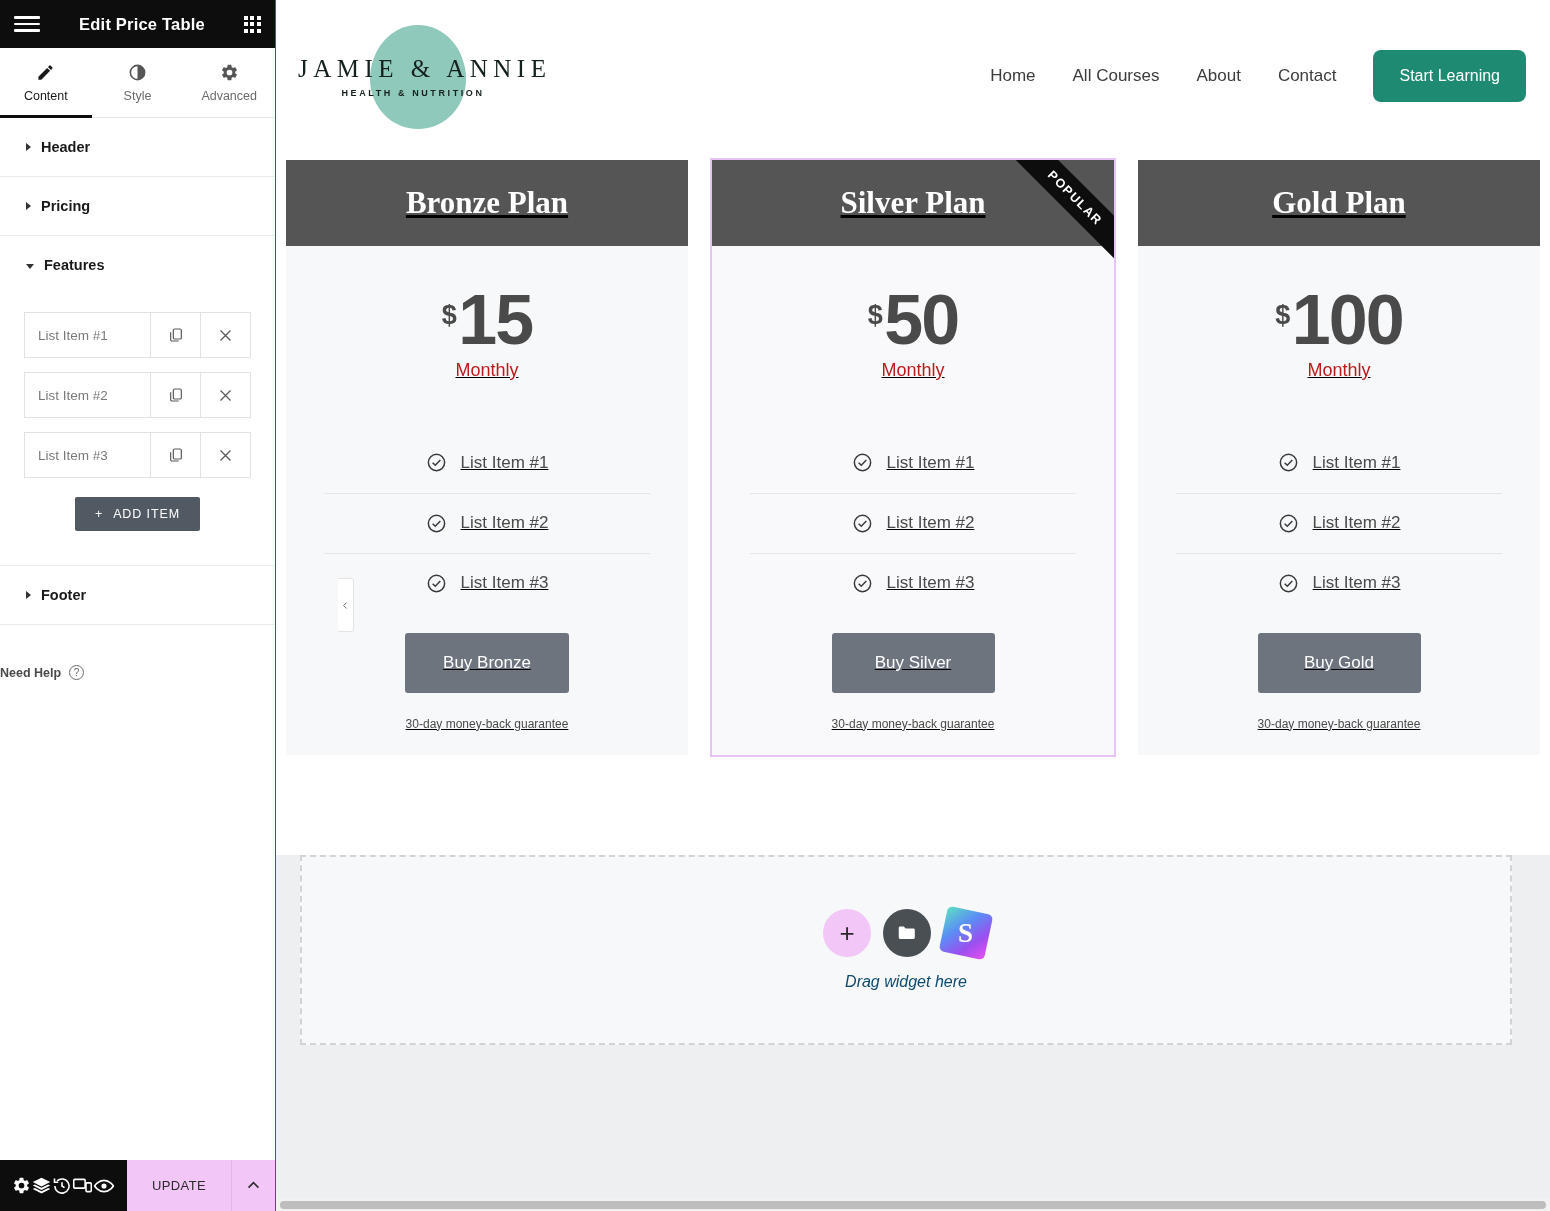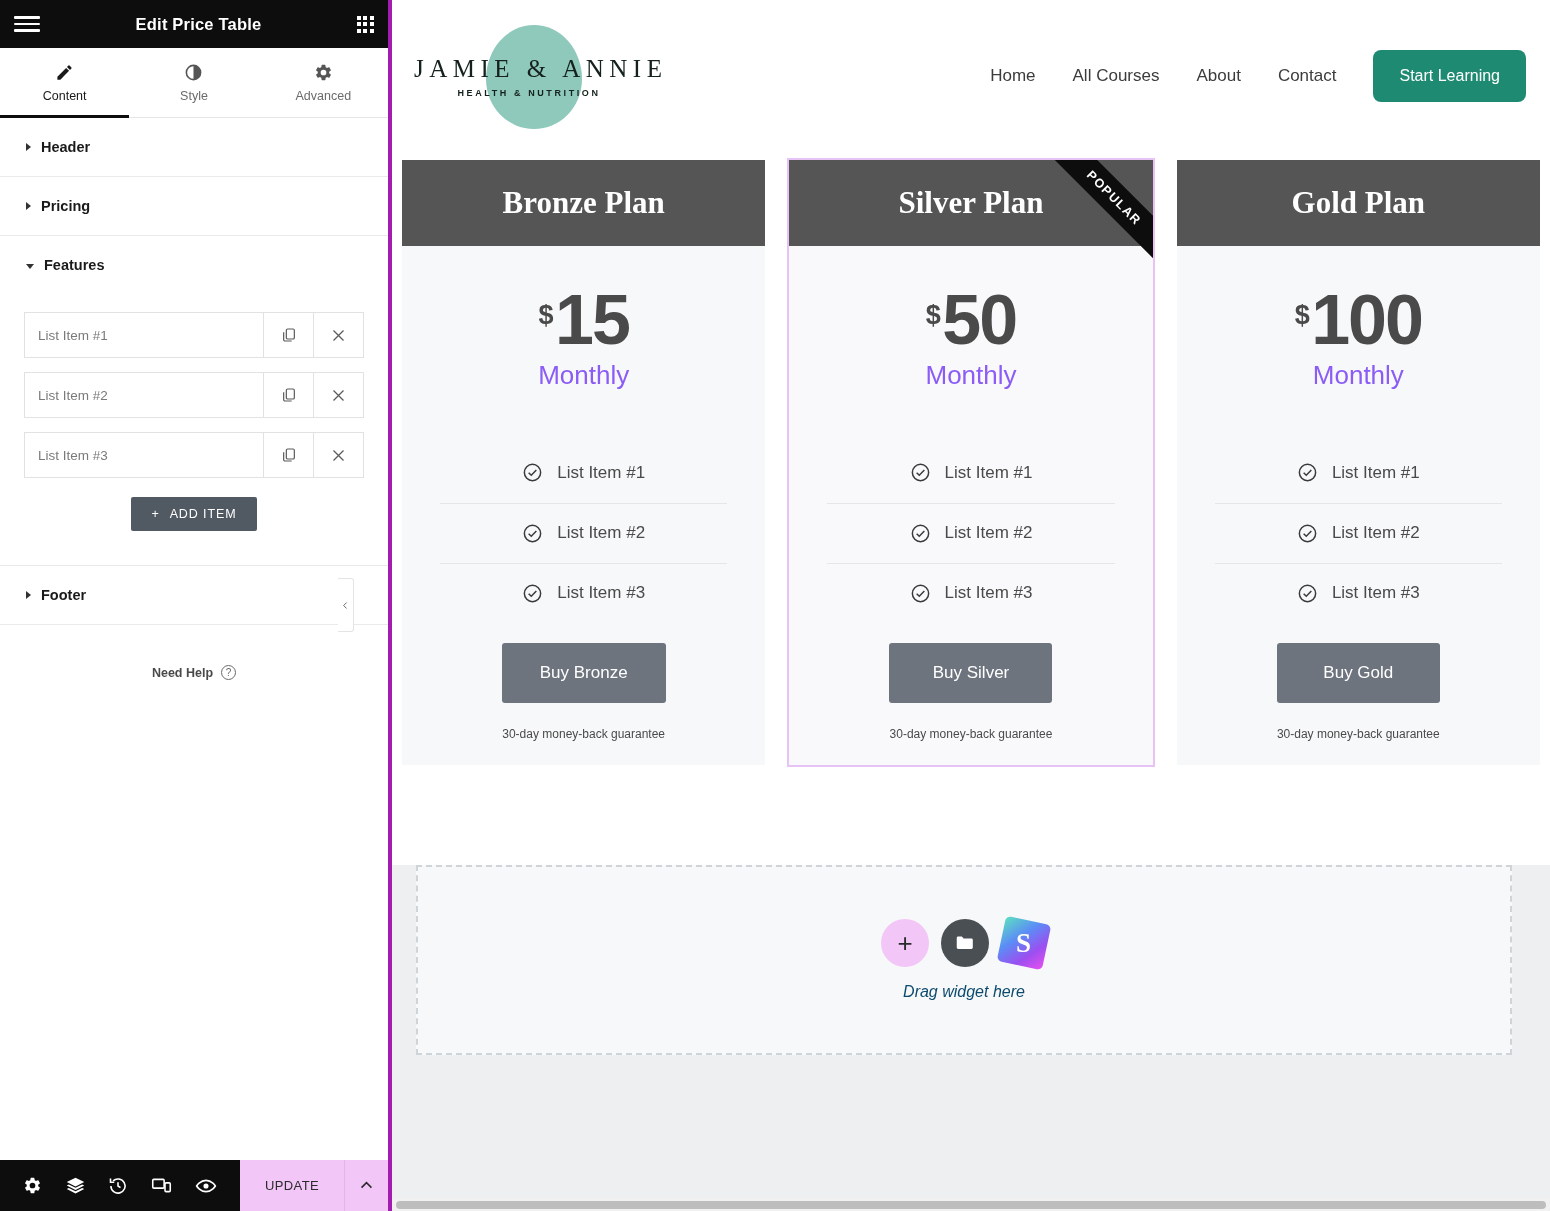--- a/index.html
+++ b/index.html
@@ -5,23 +5,23 @@
   * { box-sizing: border-box; margin: 0; padding: 0; }
   html, body {
     width: 1550px; height: 1211px;
     font-family: "Liberation Sans", sans-serif;
     background: #ffffff; overflow: hidden;
   }
   .app { position: relative; width: 1550px; height: 1211px; display: flex; }
 
   
   .panel {
-    width: 392px; height: 1211px; background: #ffffff;
+    width: 276px; height: 1211px; background: #ffffff;
     display: flex; flex-direction: column;
-    border-right: 4px solid #a21caf; position: relative; z-index: 20;
+    border-right: 1px solid #a21caf; position: relative; z-index: 20;
   }
   .panel-header {
     height: 48px; background: #0d0d0d; color: #ffffff;
     display: flex; align-items: center; justify-content: space-between;
     padding: 0 14px; flex: 0 0 48px;
   }
   .hamburger { width: 26px; height: 20px; display: flex; flex-direction: column;
     justify-content: space-between; cursor: pointer; padding: 2px 0; }
   .hamburger span { display: block; height: 2.6px; background: #fff; border-radius: 1px; }
   .panel-title { font-size: 16.5px; font-weight: bold; letter-spacing: .2px; }
@@ -55,21 +55,21 @@
   .repeater-field { flex: 1 1 auto; display: flex; align-items: center;
     padding-left: 13px; font-size: 13.5px; color: #7a7a7a; cursor: text; }
   .repeater-btn { width: 50px; display: flex; align-items: center;
     justify-content: center; border-left: 1px solid #e2e2e2; cursor: pointer; color: #5a5a5a; }
   .add-item-wrap { display: flex; justify-content: center; margin-top: 19px; }
   .add-item { background: #515a63; color: #fff; border: 0; height: 34px;
     padding: 0 20px; font-size: 12.5px; letter-spacing: .9px; cursor: pointer;
     display: flex; align-items: center; gap: 10px; border-radius: 2px;
     font-family: "Liberation Sans", sans-serif; }
 
-  .need-help { display: flex; align-items: center; justify-content: center;
+  .need-help { display: flex; align-items: center; justify-content: flex-start;
     gap: 8px; padding: 40px 0; font-size: 12.5px; color: #4a4a4a; font-weight: bold; }
   .help-circle { width: 15px; height: 15px; border: 1.4px solid #6b6b6b;
     border-radius: 50%; font-size: 10px; display: flex; align-items: center;
     justify-content: center; color: #6b6b6b; font-weight: normal; }
 
   .panel-footer { height: 51px; flex: 0 0 51px; display: flex; }
   .pf-icons { flex: 1 1 auto; background: #0d0d0d; display: flex;
     align-items: center; justify-content: space-around; padding: 0 12px; }
   .pf-icons .pfi { cursor: pointer; color: #fff; display: flex; }
   .pf-update { width: 104px; background: #f3c6f8; color: #2b2b2b;
@@ -101,41 +101,41 @@
     letter-spacing: 5.5px; color: #15211d; font-weight: normal; white-space: nowrap; }
   .logo-sub { font-size: 9px; letter-spacing: 2.6px; color: #15211d;
     font-weight: bold; margin-top: 5px; }
   .site-nav { margin-left: auto; display: flex; align-items: center; gap: 37px; }
   .nav-link { font-size: 17px; color: #3c3c3c; cursor: pointer; white-space: nowrap; }
   .cta { background: #1f8a72; color: #fff; font-size: 16px; padding: 17px 26px;
     border-radius: 8px; cursor: pointer; white-space: nowrap; }
 
   
   .pricing-wrap { background: #fff; padding: 0 10px 0 10px; }
-  .pricing-row { display: flex; gap: 24px; padding: 8px 0 0 0; }
+  .pricing-row { display: flex; gap: 24px; padding: 8px 0 0 0; text-decoration: underline; }
   .card { flex: 1 1 0; background: #f7f8f9; position: relative;
     display: flex; flex-direction: column; padding-bottom: 24px; }
   .card.selected { outline: 2px solid #e7c3f5; background: #f9f9fb; }
   .card-head { background: #555555; height: 86px; display: flex;
     align-items: center; justify-content: center; overflow: hidden; position: relative; }
   .card-title { font-family: "Liberation Serif", serif; font-size: 31px;
     color: #ffffff; font-weight: bold; }
   .ribbon { position: absolute; top: 0; right: 0; width: 118px; height: 118px;
     overflow: hidden; pointer-events: none; z-index: 4; }
   .ribbon span { position: absolute; display: block; width: 190px;
     background: #0d0d0d; color: #fff; font-size: 12.5px; letter-spacing: 1.4px;
     text-align: center; line-height: 30px; height: 30px;
     transform: rotate(45deg); right: -56px; top: 23px; font-weight: bold; }
 
   .price-block { text-align: center; padding: 44px 0 0 0; }
   .price-line { display: inline-flex; align-items: flex-start; color: #4a4a4a; }
   .currency { font-size: 27px; font-weight: bold; margin-top: 10px;
     margin-right: 2px; letter-spacing: -.5px; }
   .amount { font-size: 70px; font-weight: bold; line-height: .88; letter-spacing: -2px; }
-  .period { font-size: 26px; color: #8b5cf6; margin-top: 8px; }
+  .period { font-size: 18px; color: #b91c1c; margin-top: 8px; }
 
   .features { margin: 52px 38px 0 38px; }
   .feat { display: flex; align-items: center; justify-content: center;
     gap: 14px; height: 60px; font-size: 17px; color: #4a4a4a; }
   .feat + .feat { border-top: 1px solid #e6e6e6; }
   .feat svg { flex: 0 0 auto; }
 
   .buy-wrap { display: flex; justify-content: center; margin-top: 20px; }
   .buy-btn { background: #6d747e; color: #fff; font-size: 17px;
     padding: 20px 38px; border: 0; border-radius: 3px; cursor: pointer;

